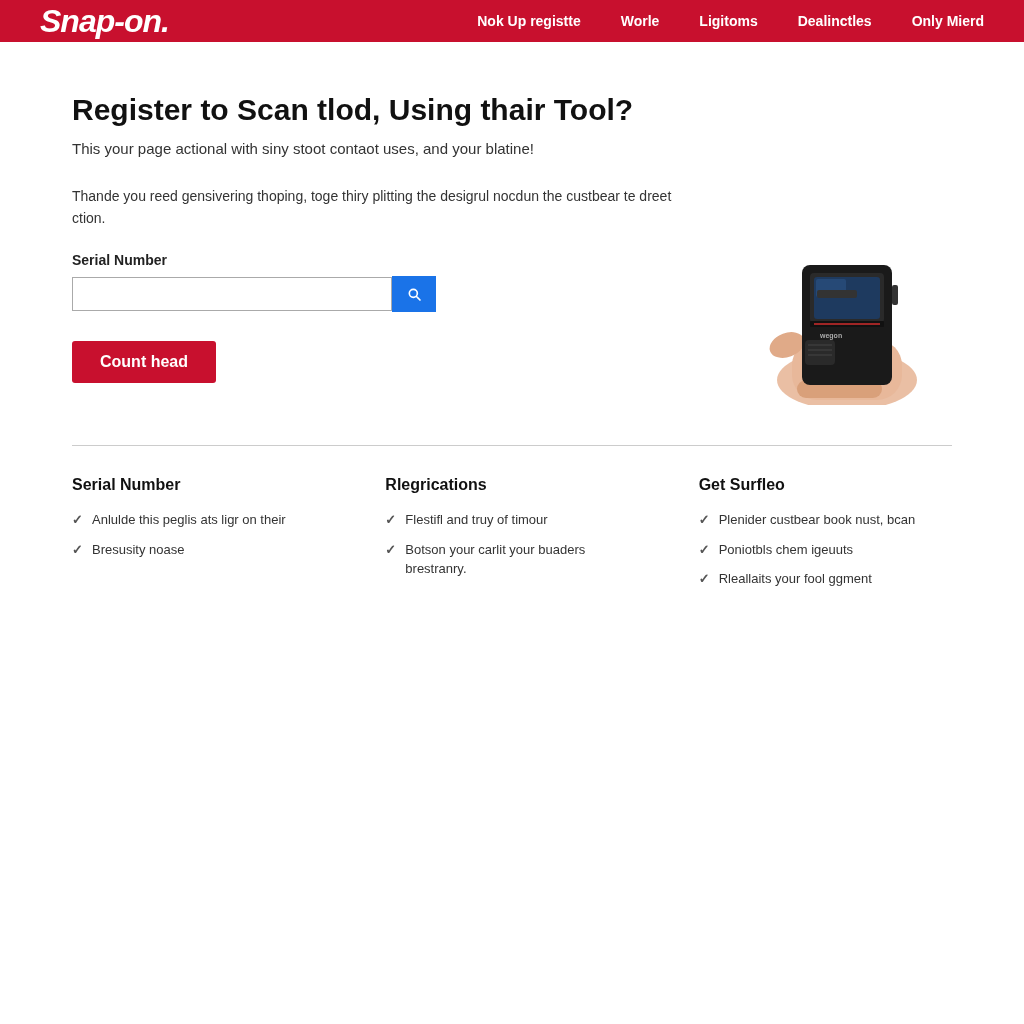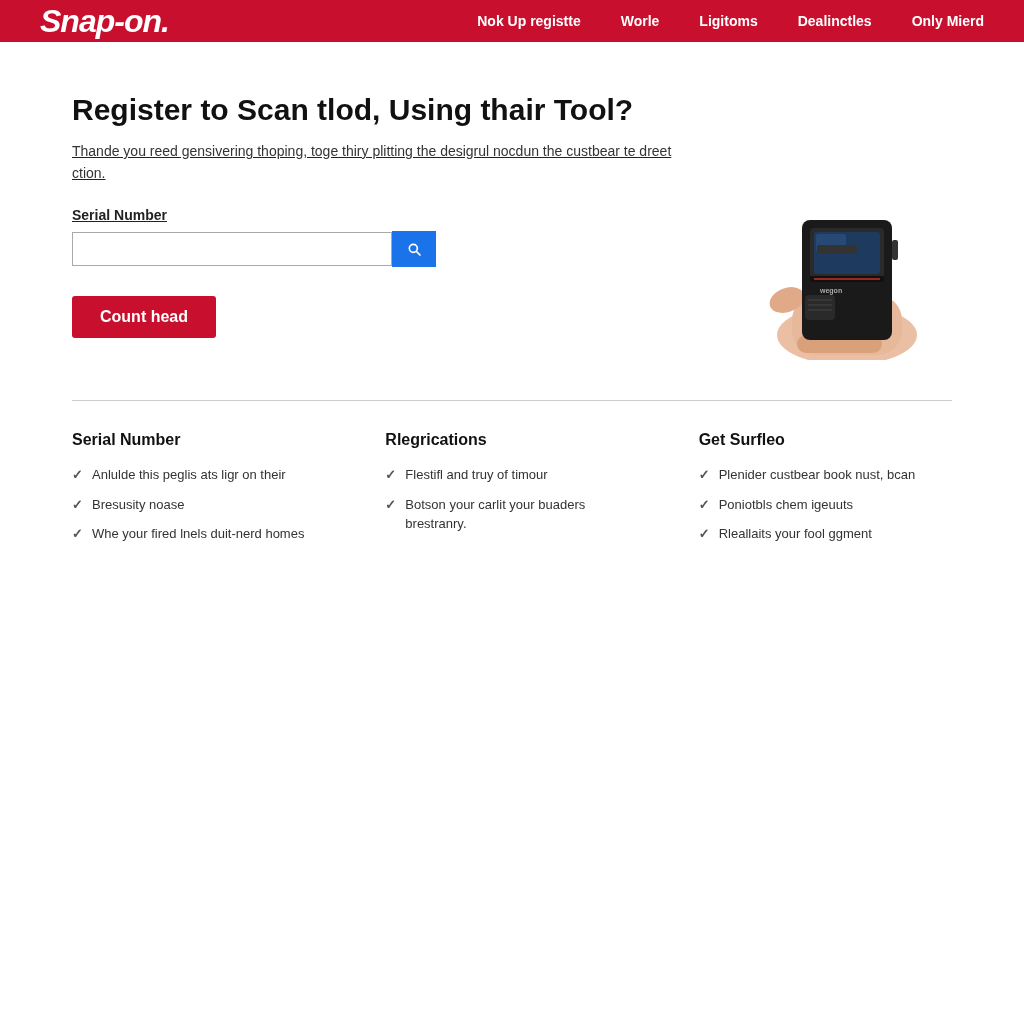--- a/index.html
+++ b/index.html
@@ -55,21 +55,20 @@
 
     #page-subtitle {
       font-size: 15px;
       color: #333;
       margin-bottom: 28px;
     }
 
     #content-top {
       display: flex;
       align-items: flex-start;
-      text-decoration: underline;
     }
 
     #form-section {
       flex: 1;
     }
 
     #description-text {
       font-size: 14px;
       color: #333;
       line-height: 1.6;
@@ -205,20 +204,21 @@
     <a class="nav-item">Nok Up registte</a>
     <a class="nav-item">Worle</a>
     <a class="nav-item">Ligitoms</a>
     <a class="nav-item">Dealinctles</a>
     <a class="nav-item">Only Mierd</a>
   </nav>
 </header>
 
 <main id="main">
   <h1 id="page-title">Register to Scan tlod, Using thair Tool?</h1>
+  <p id="page-subtitle">This your page actional with siny stoot contaot uses, and your blatine!</p>
 
   <div id="content-top">
 
     <div id="form-section">
       <p id="description-text">Thande you reed gensivering thoping, toge thiry plitting the desigrul nocdun the custbear te dreet ction.</p>
 
       <label id="serial-label">Serial Number</label>
 
       <div id="serial-input-row">
         <input type="text" id="serial-input" style="">
@@ -272,21 +272,20 @@
 
   <hr id="divider">
 
   <div id="features-section">
 
     <div class="feature-column">
       <h3 class="feature-title">Serial Number</h3>
       <ul class="feature-list">
         <li>Anlulde this peglis ats ligr on their</li>
         <li>Bresusity noase</li>
-        <li>Whe your fired lnels duit-nerd homes</li>
       </ul>
     </div>
 
     <div class="feature-column">
       <h3 class="feature-title">Rlegrications</h3>
       <ul class="feature-list">
         <li>Flestifl and truy of timour</li>
         <li>Botson your carlit your buaders brestranry.</li>
       </ul>
     </div>

